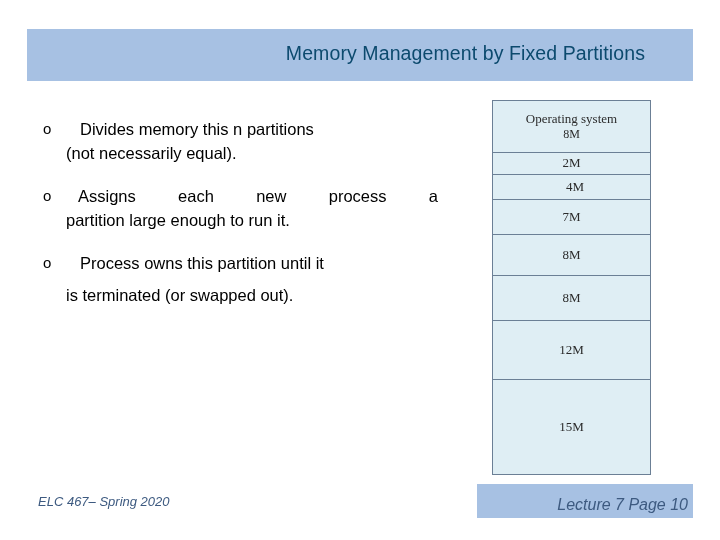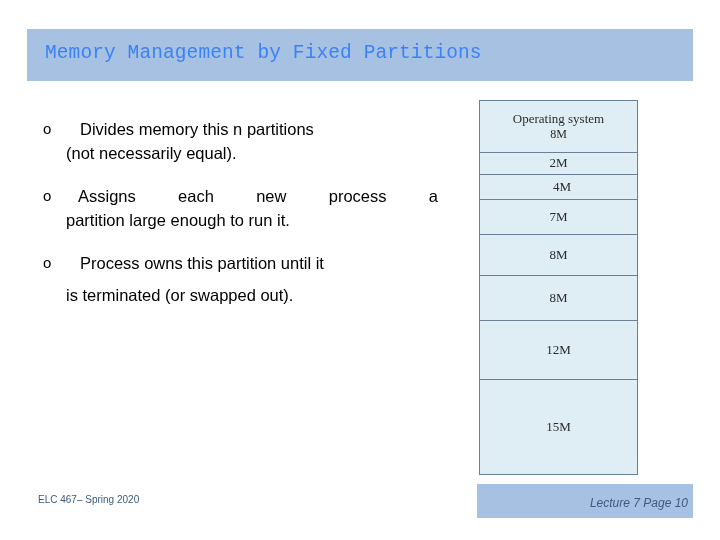--- a/index.html
+++ b/index.html
@@ -27,23 +27,24 @@
     width: 666px;
     height: 52px;
     background: #a7c1e3;
   }
   .title-text {
     position: absolute;
     left: 45px;
     top: 42px;
     width: 600px;
     font-size: 19.5px;
-    color: #3b82f6;
-    font-family: Liberation Mono, monospace;
+    color: #0c4a6e;
+    font-family: Liberation Sans, sans-serif;
     letter-spacing: 0.1px;
+    text-align: right;
   }
   
   .bullets {
     position: absolute;
     left: 40px;
     top: 118px;
     width: 400px;
   }
   .bullet {
     position: relative;
@@ -68,21 +69,21 @@
     text-align-last: justify;
     padding-left: 12px;
     padding-right: 2px;
   }
   .bullet-2 .line2 { display: block; }
   .bullet-3 .line2 { display: block; margin-top: 8px; }
   .indent-1 { padding-left: 14px; }
   
   .diagram {
     position: absolute;
-    left: 479px;
+    left: 492px;
     top: 100px;
     width: 159px;
     height: 375px;
     border: 1px solid #6b7f95;
     background: #ffffff;
     box-sizing: border-box;
   }
   .mem-block {
     position: relative;
     box-sizing: border-box;
@@ -102,29 +103,30 @@
   }
   .mem-block .lbl .sub {
     display: block;
     font-size: 12px;
   }
   
   .footer-left {
     position: absolute;
     left: 38px;
     top: 494px;
-    font-size: 10px;
+    font-size: 13px;
+    font-style: italic;
     color: #3d5a80;
     font-family: "Liberation Sans", sans-serif;
   }
   .footer-right {
     position: absolute;
     right: 32px;
     top: 496px;
-    font-size: 12px;
+    font-size: 16px;
     font-style: italic;
     color: #3d5a80;
     font-family: "Liberation Sans", sans-serif;
   }
   .footer-band {
     position: absolute;
     left: 477px;
     top: 484px;
     width: 216px;
     height: 34px;

